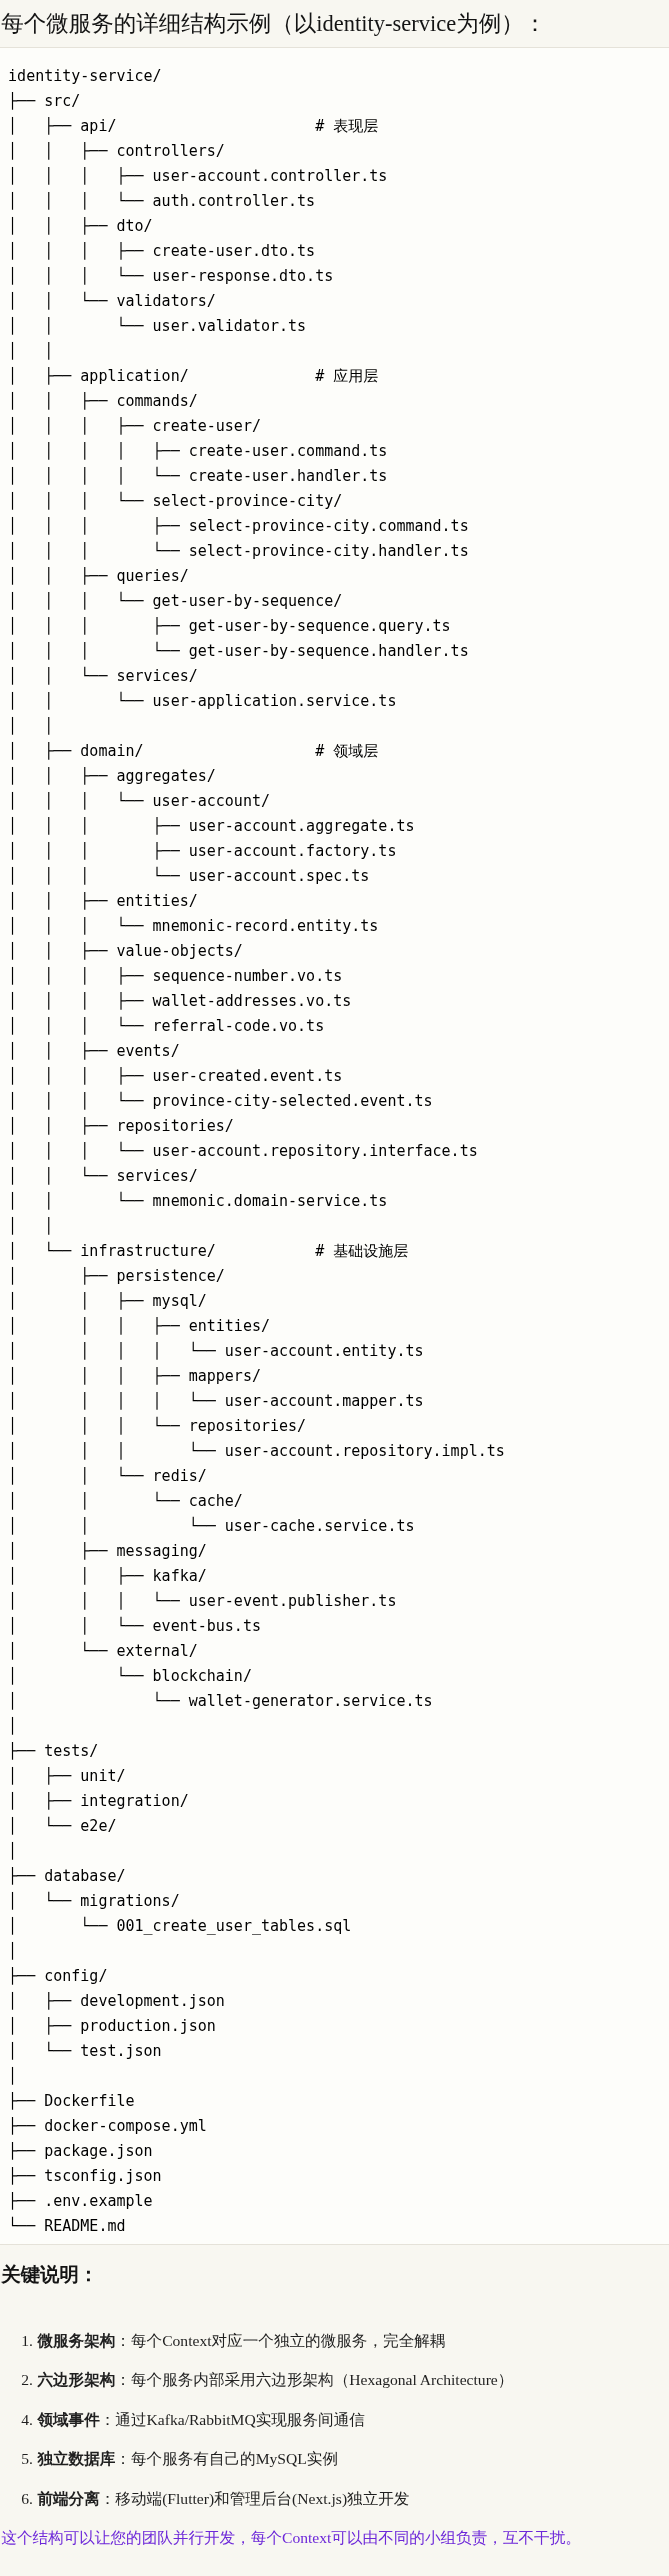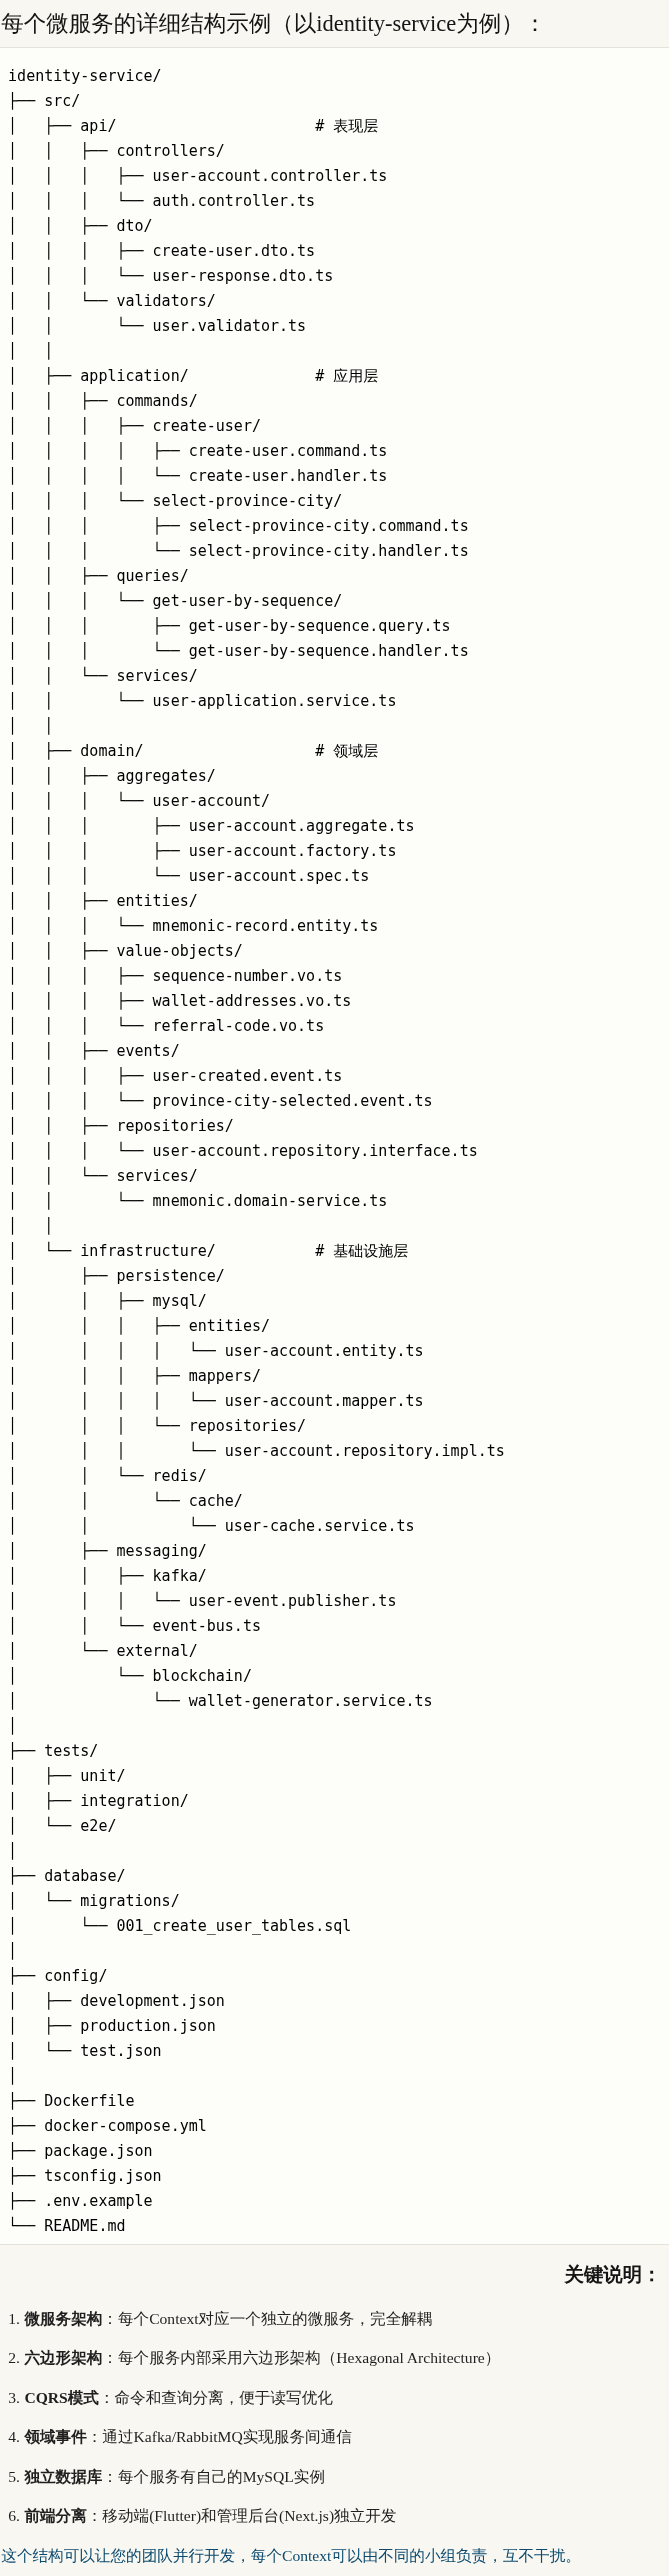--- a/index.html
+++ b/index.html
@@ -34,40 +34,39 @@
     color: #000000;
     white-space: pre;
   }
   .notes {
     padding: 16.3px 7.5px 0 1.3px;
   }
   .notes-heading {
     font-size: 19.4px;
     font-weight: 700;
     line-height: 26px;
-    margin-bottom: 20px;
+    margin-bottom: 42px;
     color: #141414;
-    text-align: right;
   }
   .notes-list {
     list-style: none;
-    margin-left: 7px;
+    margin-left: 20px;
   }
   .note-item {
     font-size: 15.6px;
     line-height: 22px;
     margin-bottom: 17.5px;
     color: #1f1f1f;
   }
   .note-num { margin-right: 4.4px; }
   .note-term { font-weight: 700; }
   .closing {
     font-size: 15.6px;
     line-height: 22px;
-    color: #0c4a6e;
+    color: #6d28d9;
   }
 </style>
 </head>
 <body>
 
 <h1 class="title">每个微服务的详细结构示例（以identity-service为例）：</h1>
 
 <div class="codeblock">
   <code class="tree">identity-service/
 ├── src/
@@ -156,20 +155,19 @@
 ├── tsconfig.json
 ├── .env.example
 └── README.md</code>
 </div>
 
 <div class="notes">
   <h2 class="notes-heading">关键说明：</h2>
   <ul class="notes-list">
       <li class="note-item"><span class="note-num">1.</span><span class="note-term">微服务架构</span><span class="note-desc">：每个Context对应一个独立的微服务，完全解耦</span></li>
       <li class="note-item"><span class="note-num">2.</span><span class="note-term">六边形架构</span><span class="note-desc">：每个服务内部采用六边形架构（Hexagonal Architecture）</span></li>
-      <li class="note-item"><span class="note-num">3.</span><span class="note-term">CQRS模式</span><span class="note-desc">：命令和查询分离，便于读写优化</span></li>
       <li class="note-item"><span class="note-num">4.</span><span class="note-term">领域事件</span><span class="note-desc">：通过Kafka/RabbitMQ实现服务间通信</span></li>
       <li class="note-item"><span class="note-num">5.</span><span class="note-term">独立数据库</span><span class="note-desc">：每个服务有自己的MySQL实例</span></li>
       <li class="note-item"><span class="note-num">6.</span><span class="note-term">前端分离</span><span class="note-desc">：移动端(Flutter)和管理后台(Next.js)独立开发</span></li>
     </ul>
   <p class="closing">这个结构可以让您的团队并行开发，每个Context可以由不同的小组负责，互不干扰。</p>
 </div>
 
 
 </body></html>

